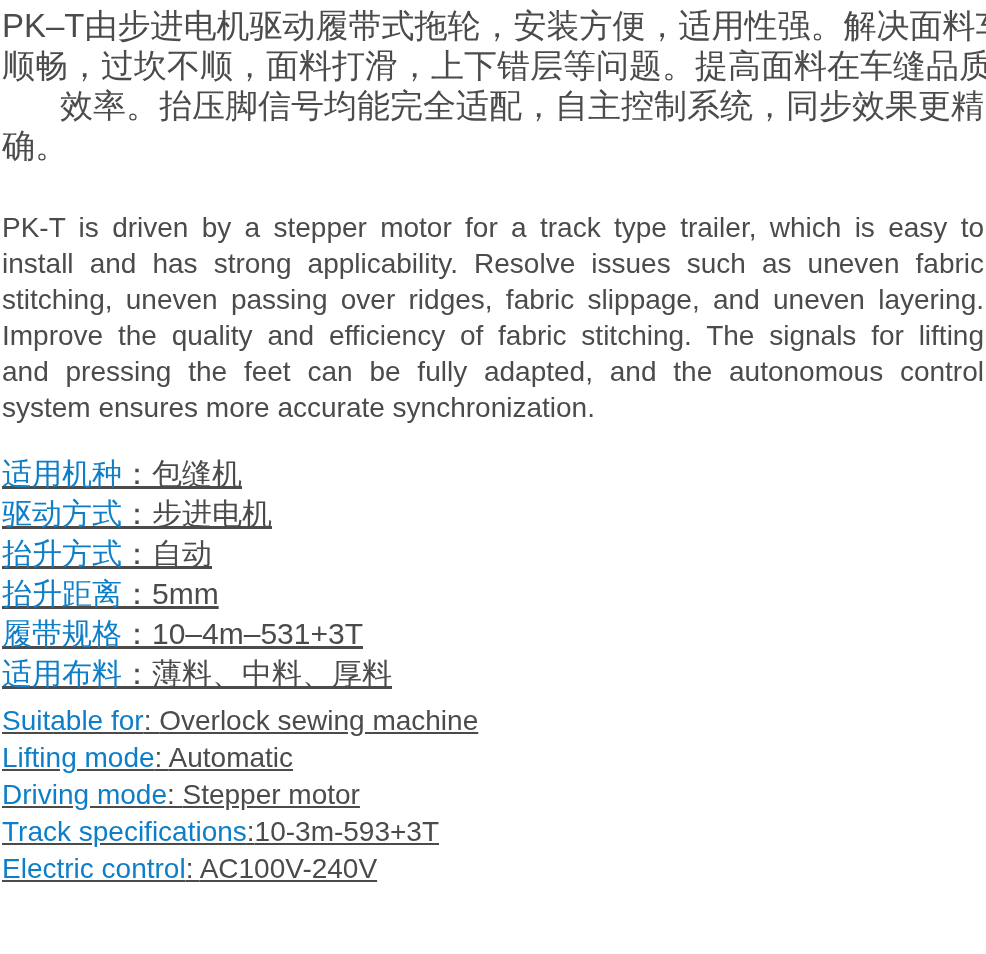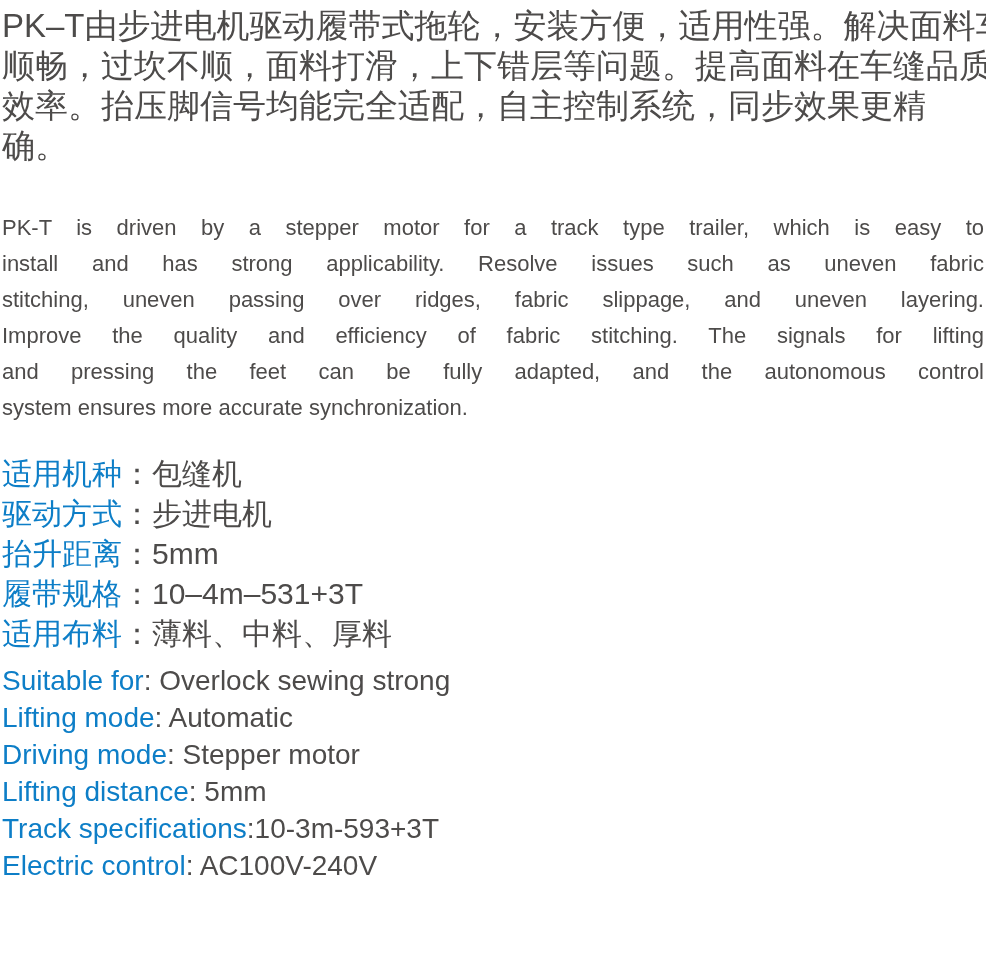--- a/index.html
+++ b/index.html
@@ -18,47 +18,47 @@
   }
   
   .zh-para {
     font-size: 33px;
     line-height: 40px;
     font-weight: 500;
     letter-spacing: 0;
   }
   .en-para {
     margin-top: 44px;
-    font-size: 22px;
+    font-size: 28px;
     line-height: 36px;
   }
   .line {
     text-align: justify;
     text-align-last: justify;
     text-justify: inter-word;
     white-space: nowrap;
   }
   .line.last {
-    text-align: left;
+    text-align: right;
     text-align-last: left;
     white-space: normal;
   }
   
   .zh-specs {
     margin-top: 28px;
     font-size: 30px;
     line-height: 40px;
     font-weight: 500;
   }
   .en-specs {
     margin-top: 8px;
     font-size: 28px;
     line-height: 37px;
   }
-  .spec-row { white-space: nowrap; }
+  .spec-row { white-space: nowrap; text-decoration: underline; }
   .spec-label { color: var(--accent, #0d7ec7); }
   .spec-sep   { color: #4d4b4a; }
   .spec-value { color: #4d4b4a; }
 </style>
 </head>
 <body style="--accent: #0d7ec7; color: rgb(77, 75, 74); background: rgb(255, 255, 255);">
 
 <div class="zh-para">
   <div class="line">PK–T由步进电机驱动履带式拖轮，安装方便，适用性强。解决面料车缝不</div>
   <div class="line">顺畅，过坎不顺，面料打滑，上下错层等问题。提高面料在车缝品质和车缝</div>
@@ -75,42 +75,42 @@
 </div>
 
 <div class="zh-specs">
   <div class="spec-row">
     <span class="spec-label">适用机种</span><span class="spec-sep">：</span><span class="spec-value">包缝机</span>
   </div>
   <div class="spec-row">
     <span class="spec-label">驱动方式</span><span class="spec-sep">：</span><span class="spec-value">步进电机</span>
   </div>
   <div class="spec-row">
+    <span class="spec-label">抬升方式</span><span class="spec-sep">：</span><span class="spec-value">自动</span>
+  </div>
+  <div class="spec-row">
     <span class="spec-label">抬升距离</span><span class="spec-sep">：</span><span class="spec-value">5mm</span>
   </div>
   <div class="spec-row">
     <span class="spec-label">履带规格</span><span class="spec-sep">：</span><span class="spec-value">10–4m–531+3T</span>
   </div>
   <div class="spec-row">
     <span class="spec-label">适用布料</span><span class="spec-sep">：</span><span class="spec-value">薄料、中料、厚料</span>
   </div>
 </div>
 
 <div class="en-specs">
   <div class="spec-row">
-    <span class="spec-label">Suitable for</span><span class="spec-sep">: </span><span class="spec-value">Overlock sewing strong</span>
+    <span class="spec-label">Suitable for</span><span class="spec-sep">: </span><span class="spec-value">Overlock sewing machine</span>
   </div>
   <div class="spec-row">
     <span class="spec-label">Lifting mode</span><span class="spec-sep">: </span><span class="spec-value">Automatic</span>
   </div>
   <div class="spec-row">
     <span class="spec-label">Driving mode</span><span class="spec-sep">: </span><span class="spec-value">Stepper motor</span>
-  </div>
-  <div class="spec-row">
-    <span class="spec-label">Lifting distance</span><span class="spec-sep">: </span><span class="spec-value">5mm</span>
   </div>
   <div class="spec-row">
     <span class="spec-label">Track specifications</span><span class="spec-sep">:</span><span class="spec-value">10-3m-593+3T</span>
   </div>
   <div class="spec-row">
     <span class="spec-label">Electric control</span><span class="spec-sep">: </span><span class="spec-value">AC100V-240V</span>
   </div>
 
 </div>
 

